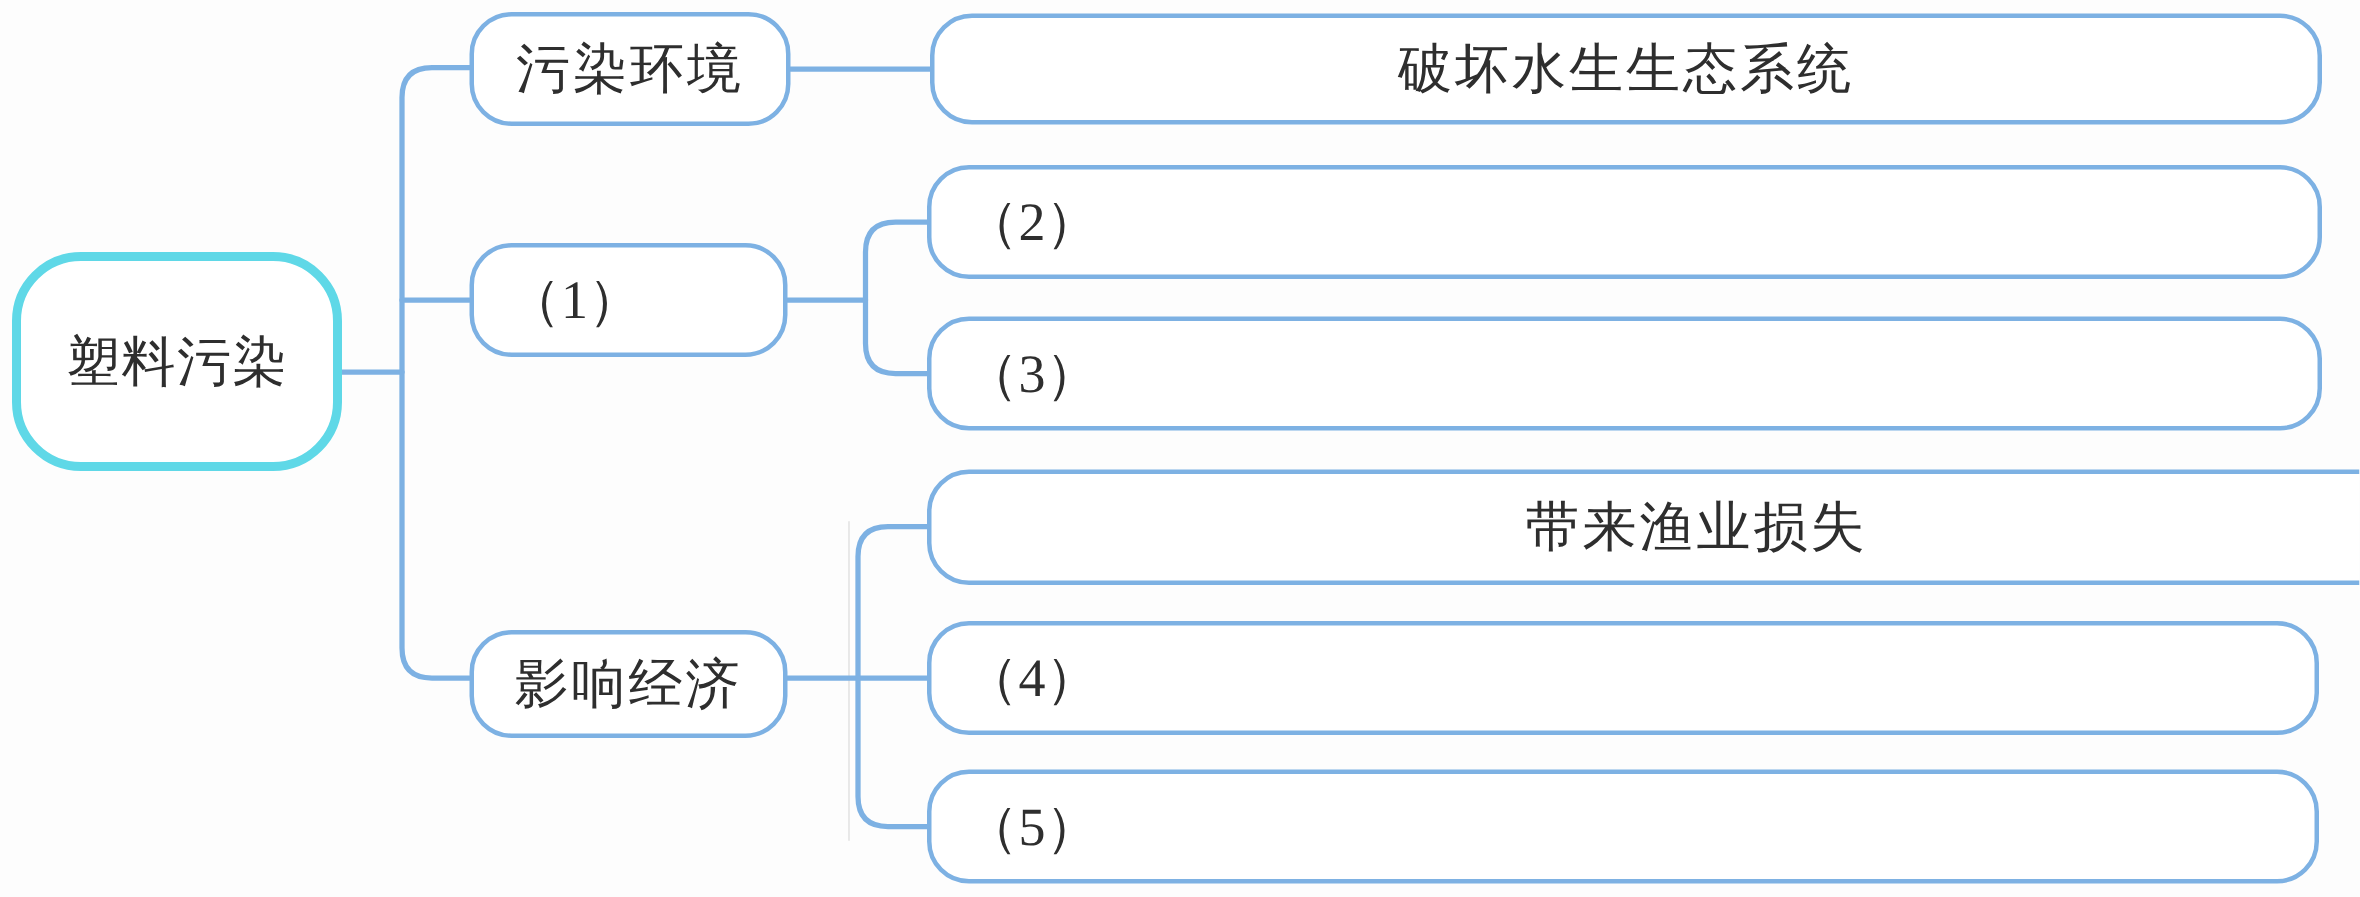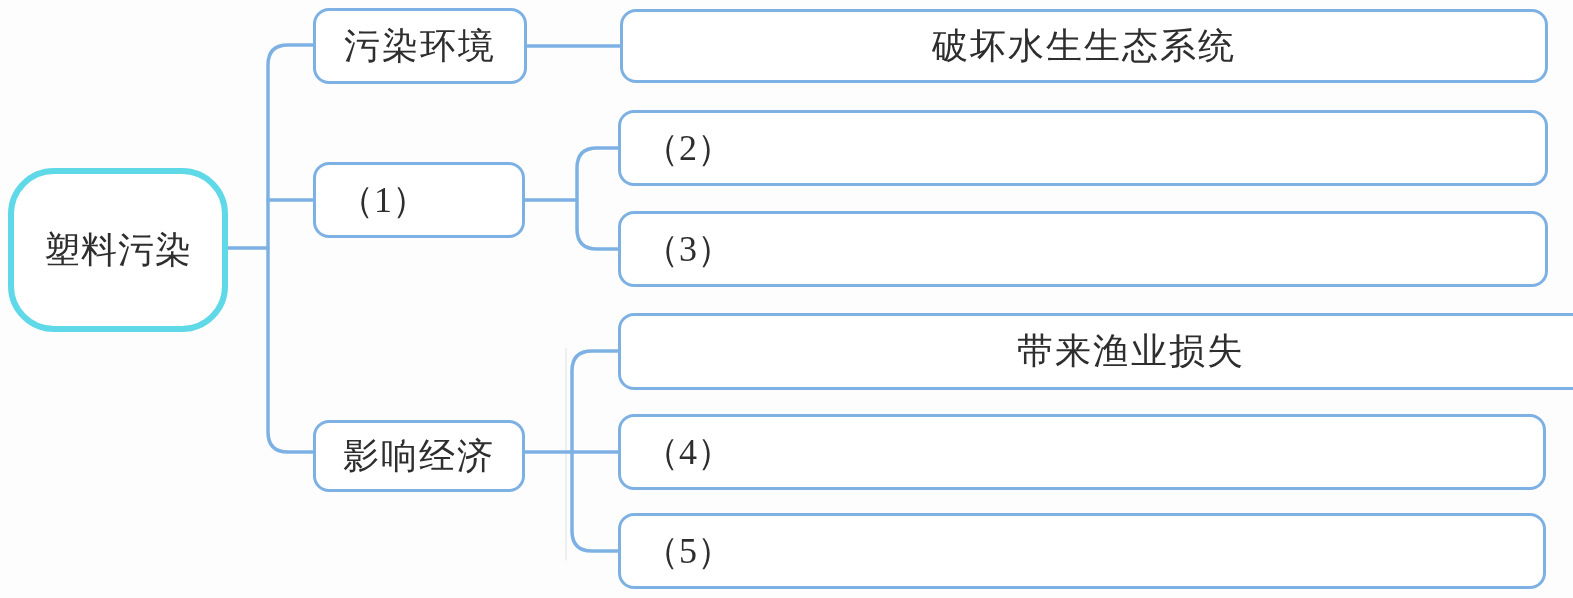--- a/index.html
+++ b/index.html
@@ -30,32 +30,32 @@
   svg.connectors path.artifact {
     stroke: #8a8a8a;
     stroke-width: 1.2;
     opacity: 0.2;
   }
   .node {
     position: absolute;
     box-sizing: border-box;
     background: #ffffff;
     border: 3.5px solid var(--branch-accent, #7db1e3);
-    border-radius: 16px;
+    border-radius: 28px;
     display: flex;
     align-items: center;
     font-size: 36px;
     letter-spacing: 2px;
     white-space: nowrap;
   }
   .node.center { justify-content: center; }
   .node.left   { justify-content: flex-start; padding-left: 22px; letter-spacing: 0; }
   .node.root {
     left: 8px; top: 168px;
-    width: 220px; height: 164px;
+    width: 220px; height: 146px;
     border: 6px solid var(--root-accent, #5fd8e7);
     border-radius: 46px;
     flex-direction: column;
     justify-content: center;
     gap: 16px;
     letter-spacing: 1px;
   }
   .n-pollute   { left: 313px; top: 8px;   width: 214px; height: 76px; }
   .n-blank1    { left: 313px; top: 162px; width: 212px; height: 76px; }
   .n-economy   { left: 313px; top: 420px; width: 212px; height: 72px; }

